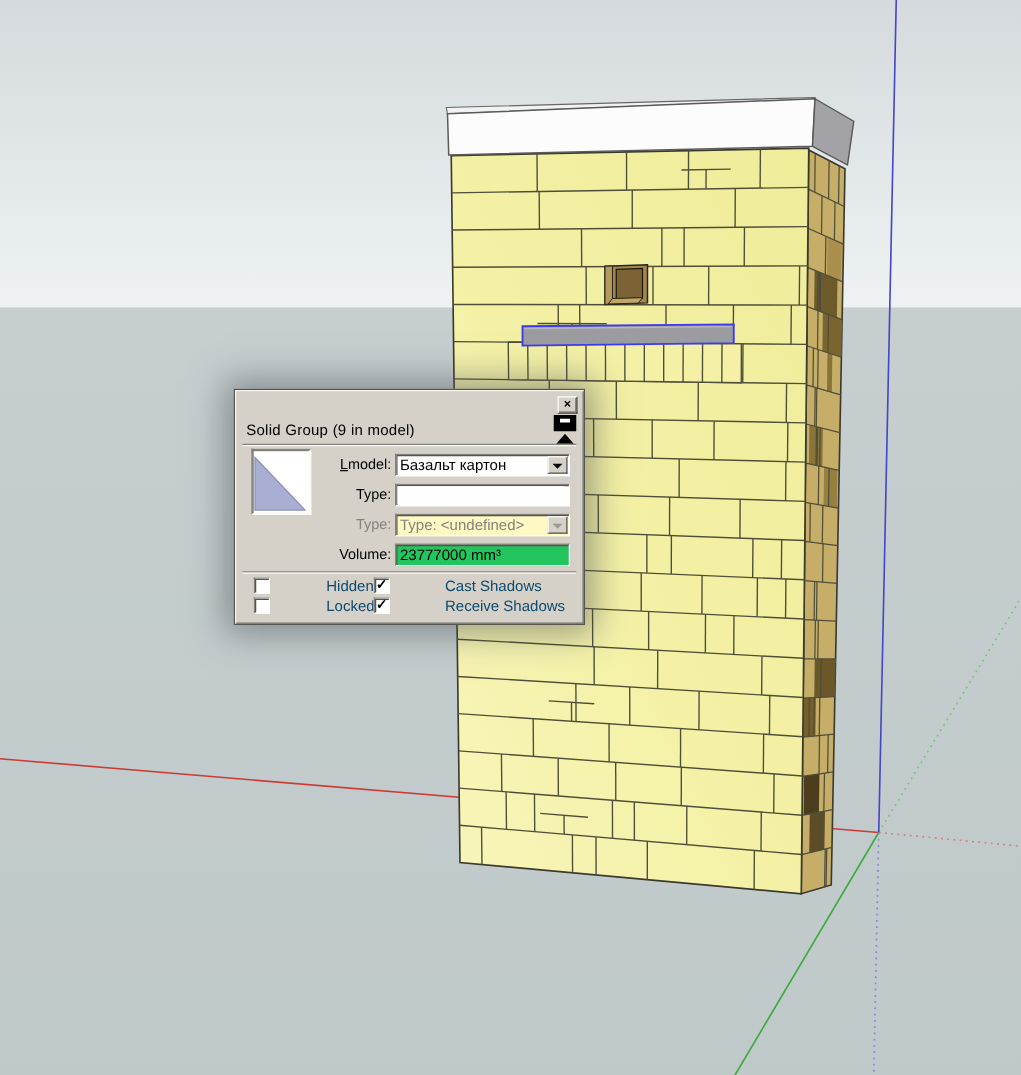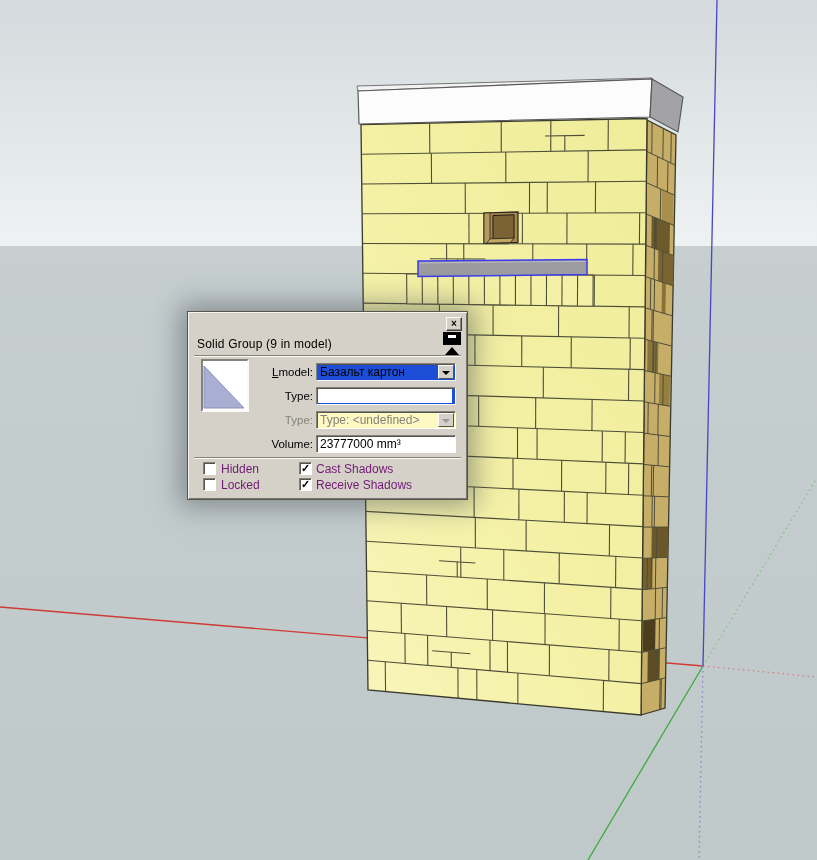--- a/index.html
+++ b/index.html
@@ -55,27 +55,27 @@
   .thumb svg{display:block}
 
   .flabel{position:absolute;left:0;width:125px;text-align:right;
           font-size:11.5px;line-height:18px;color:#000;}
   .flabel .ak{text-decoration:underline;}
   .flabel.dis{color:#84827c;}
   .field{
     position:absolute;left:128px;width:140px;height:18px;box-sizing:border-box;
     border:1px solid;border-color:#84827c #fff #fff #84827c;
     box-shadow: inset 1px 1px 0 #55544c;
-    background:#1d4ed8;font-size:12px;line-height:15px;padding:1px 3px;
+    background:#ffffff;font-size:12px;line-height:15px;padding:1px 3px;
     white-space:nowrap;overflow:hidden;
   }
   .r-layer{top:51px}.r-name{top:75px}.r-type{top:99px}.r-vol{top:123px}
   .field.combo{padding-right:18px;}
   .field.dis{background:#fef9c3;color:#84827c;}
-  .field.readonly{background:#ffffff;}
+  .field.readonly{background:#22c55e;}
   .field input{
     position:absolute;left:1px;top:1px;right:1px;bottom:1px;width:130px;
     border:0;outline:0;background:#fff;font-size:12px;
     font-family:"Liberation Sans",sans-serif;padding:0 2px;
   }
   .drop{
     position:absolute;top:1px;right:1px;bottom:1px;width:16px;
     background:#d5d1c9;
     border:1px solid;border-color:#fbfaf7 #55544c #55544c #fbfaf7;
     box-sizing:border-box;
@@ -86,21 +86,21 @@
     border-top:4px solid #000;
   }
   .drop.dis i{border-top-color:#9c9a93;}
 
   .cbox{
     position:absolute;width:13px;height:13px;background:#fff;box-sizing:border-box;
     border:1px solid;border-color:#84827c #fff #fff #84827c;
     box-shadow: inset 1px 1px 0 #55544c;
     font-size:11px;font-weight:bold;line-height:11px;text-align:center;color:#000;
   }
-  .cblabel{position:absolute;font-size:12px;line-height:14px;color:#701a75;}
+  .cblabel{position:absolute;font-size:12px;line-height:14px;color:#0c4a6e;margin-left:40px;}
   .c-hidden{left:15px;top:150px}.l-hidden{left:33px;top:150px}
   .c-locked{left:15px;top:166px}.l-locked{left:33px;top:166px}
   .c-cast{left:111px;top:150px}.l-cast{left:128px;top:150px}
   .c-recv{left:111px;top:166px}.l-recv{left:128px;top:166px}
 </style>
 </head>
 <body>
 
 <svg id="scene" xmlns="http://www.w3.org/2000/svg" viewBox="0 0 817 860">
     <defs>

